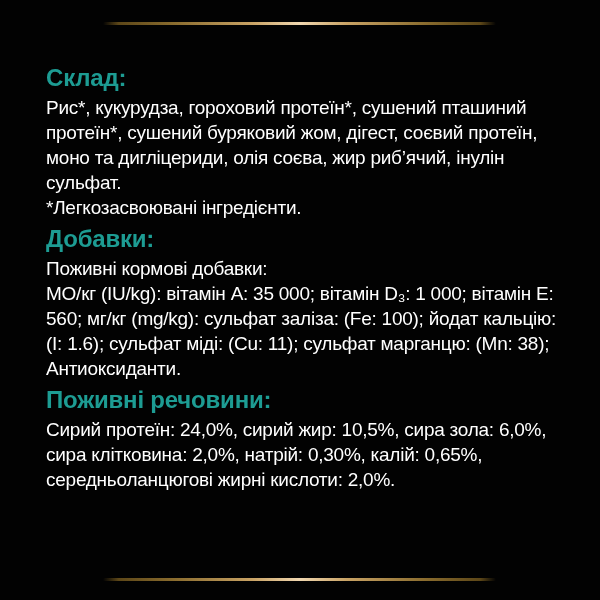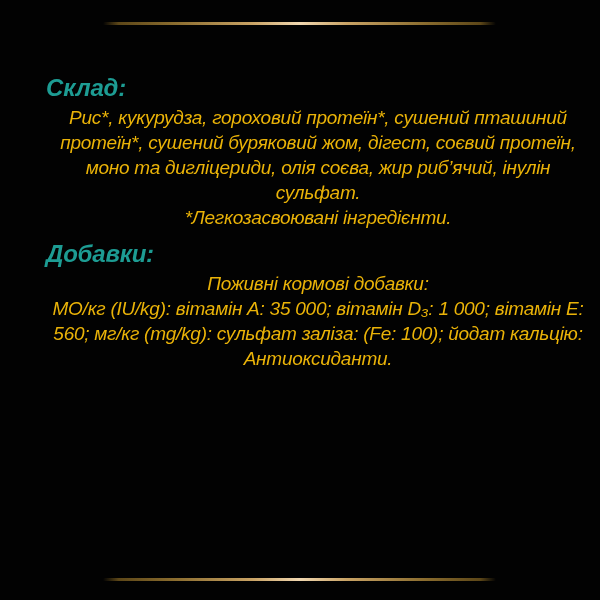--- a/index.html
+++ b/index.html
@@ -33,36 +33,35 @@
       rgba(58,44,14,0) 100%);
   }
   .gold-line.top { top: 22px; }
   .gold-line.bottom { top: 578px; }
   .content {
     position: absolute;
     left: 46px;
     top: 64px;
     right: 10px;
   }
-  .section { margin: 10px 0 5px 0; font-style: italic; }
+  .section { margin: 0 0 5px 0; }
   .heading {
     margin: 0 0 3px 0;
     font-size: 24px;
     line-height: 28px;
     font-weight: 700;
     letter-spacing: -0.2px;
     color: #1d9c93;
   }
   .line {
     font-size: 19px;
     line-height: 25px;
     letter-spacing: -0.25px;
-    color: #eab308;
+    color: #ffffff;
     white-space: nowrap;
-    text-align: center;
   }
 </style>
 </head>
 <body>
 
 <div class="stage">
   <div class="gold-line top"></div>
 
   <main class="content">
 
@@ -73,20 +72,27 @@
       <div class="line">моно та дигліцериди, олія соєва, жир риб’ячий, інулін</div>
       <div class="line">сульфат.</div>
       <div class="line">*Легкозасвоювані інгредієнти.</div>
     </section>
 
     <section class="section">
       <h2 class="heading">Добавки:</h2>
       <div class="line">Поживні кормові добавки:</div>
       <div class="line">МО/кг (IU/kg): вітамін A: 35 000; вітамін D₃: 1 000; вітамін E:</div>
       <div class="line">560; мг/кг (mg/kg): сульфат заліза: (Fe: 100); йодат кальцію:</div>
+      <div class="line">(I: 1.6); сульфат міді: (Cu: 11); сульфат марганцю: (Mn: 38);</div>
       <div class="line">Антиоксиданти.</div>
     </section>
 
+    <section class="section">
+      <h2 class="heading">Поживні речовини:</h2>
+      <div class="line">Сирий протеїн: 24,0%, сирий жир: 10,5%, сира зола: 6,0%,</div>
+      <div class="line">сира клітковина: 2,0%, натрій: 0,30%, калій: 0,65%,</div>
+      <div class="line">середньоланцюгові жирні кислоти: 2,0%.</div>
+    </section>
 
   </main>
 
   <div class="gold-line bottom"></div>
 </div>
 
 </body></html>

